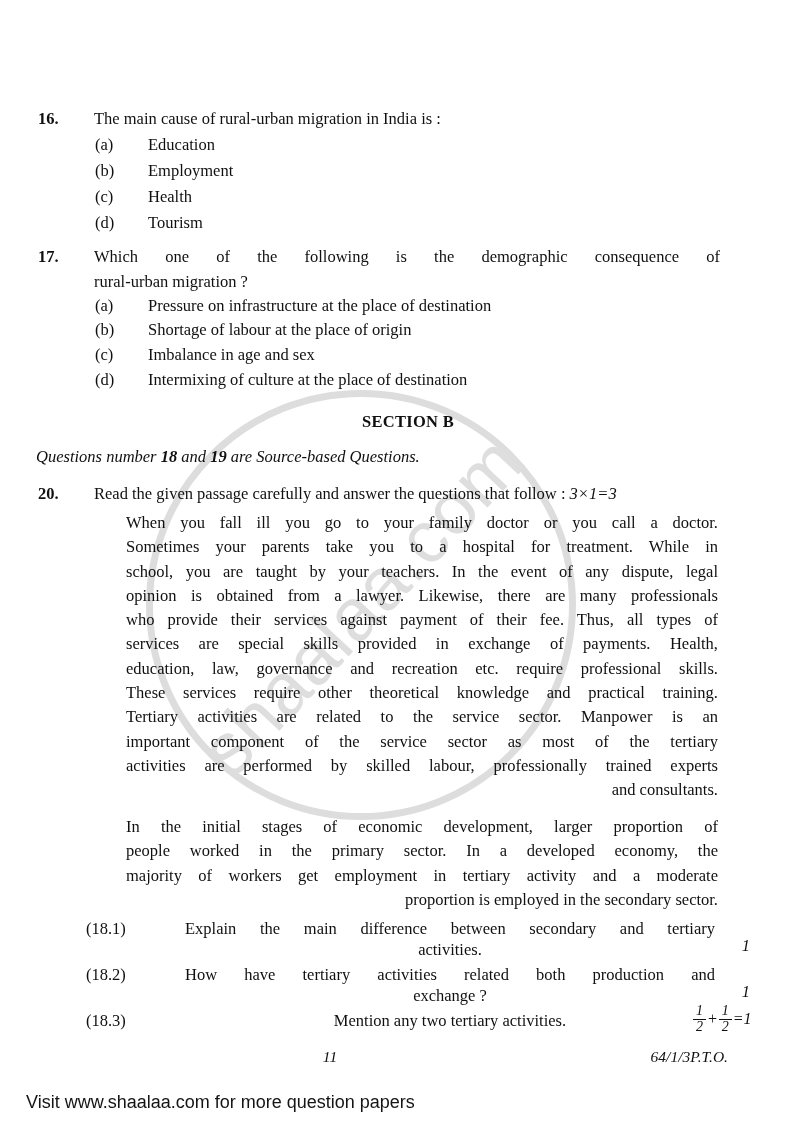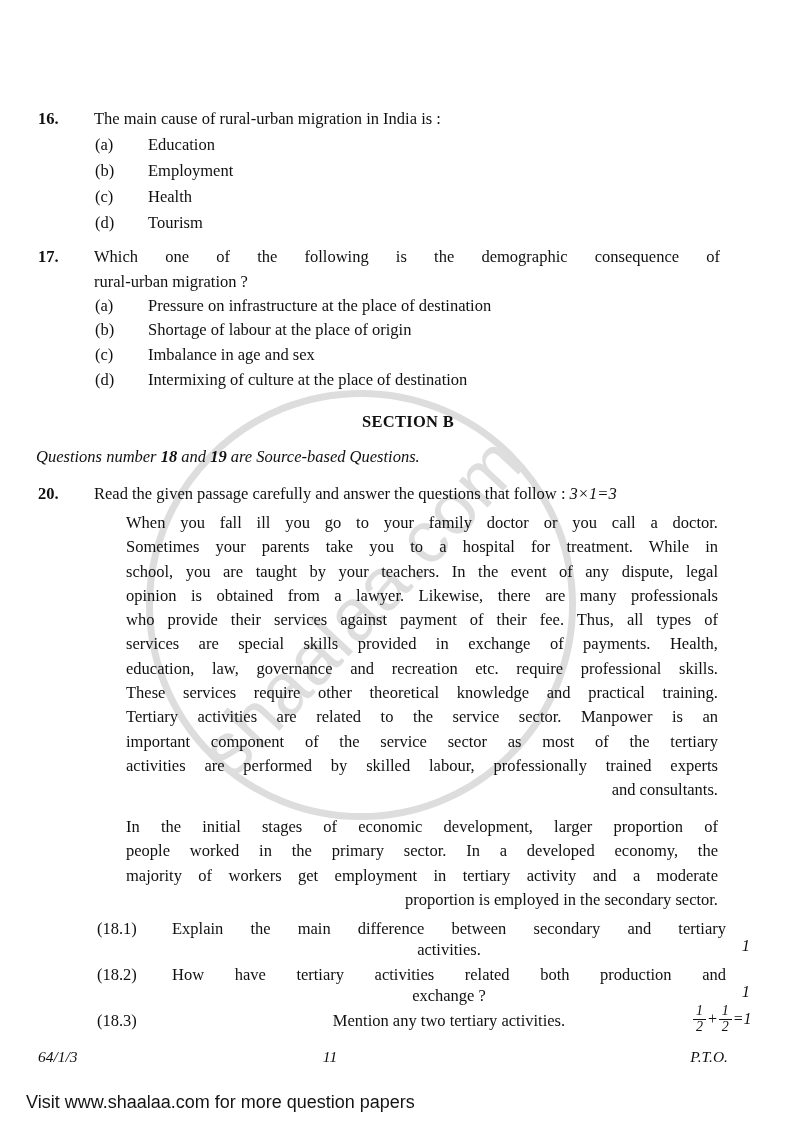--- a/index.html
+++ b/index.html
@@ -154,22 +154,23 @@
     display: block;
     text-align: justify;
     text-align-last: justify;
     text-indent: 36px;
   }
 
   
   .sub-row {
     position: absolute;
     display: flex;
-    left: 97px;
+    left: 86px;
     width: 629px;
+    gap: 24px;
   }
   .sub-label {
     flex: 0 0 75px;
     font-size: 16.5px;
     line-height: 21px;
   }
   .sub-text {
     flex: 1 1 auto;
     font-size: 16.5px;
     line-height: 21px;
@@ -215,21 +216,21 @@
     padding: 0 3px;
     border-top: 1.3px solid #101010;
   }
 
   
   .footer {
     position: absolute;
     left: 38px;
     width: 690px;
     display: flex;
-    justify-content: space-between;
+    justify-content: flex-end;
     align-items: baseline;
     font-style: italic;
     font-size: 15.5px;
   }
   .footer-center {
     position: absolute;
     left: 0;
     width: 660px;
     text-align: center;
     font-style: italic;

